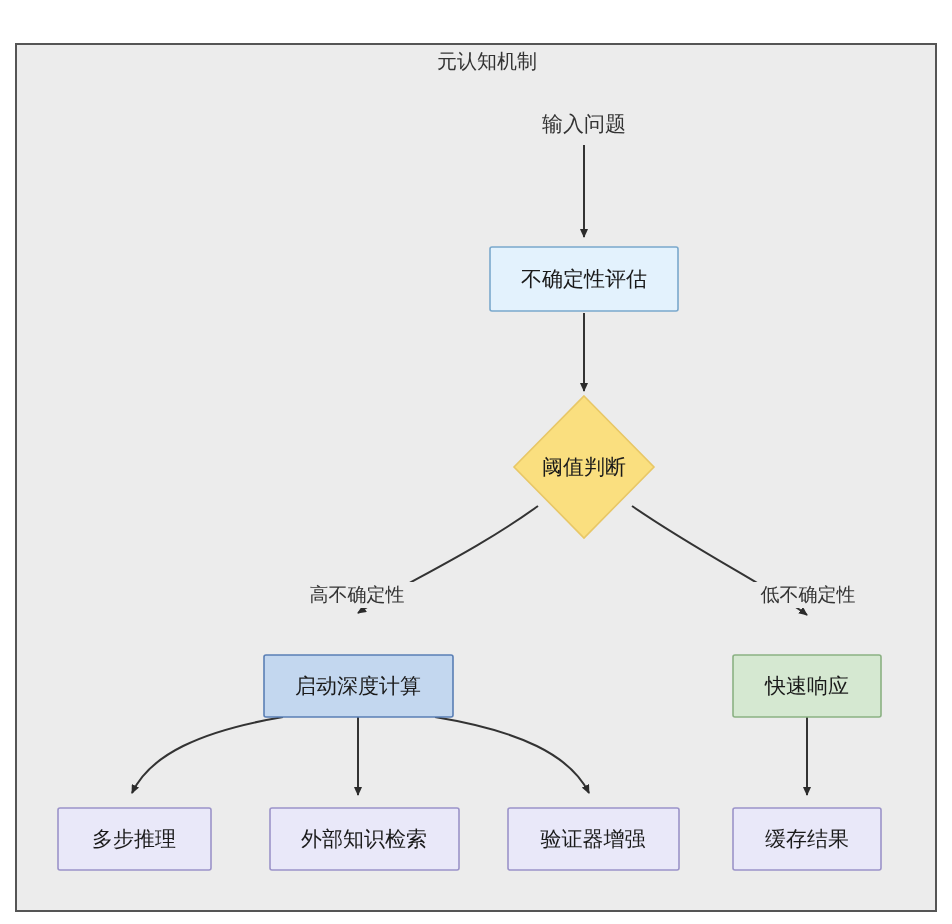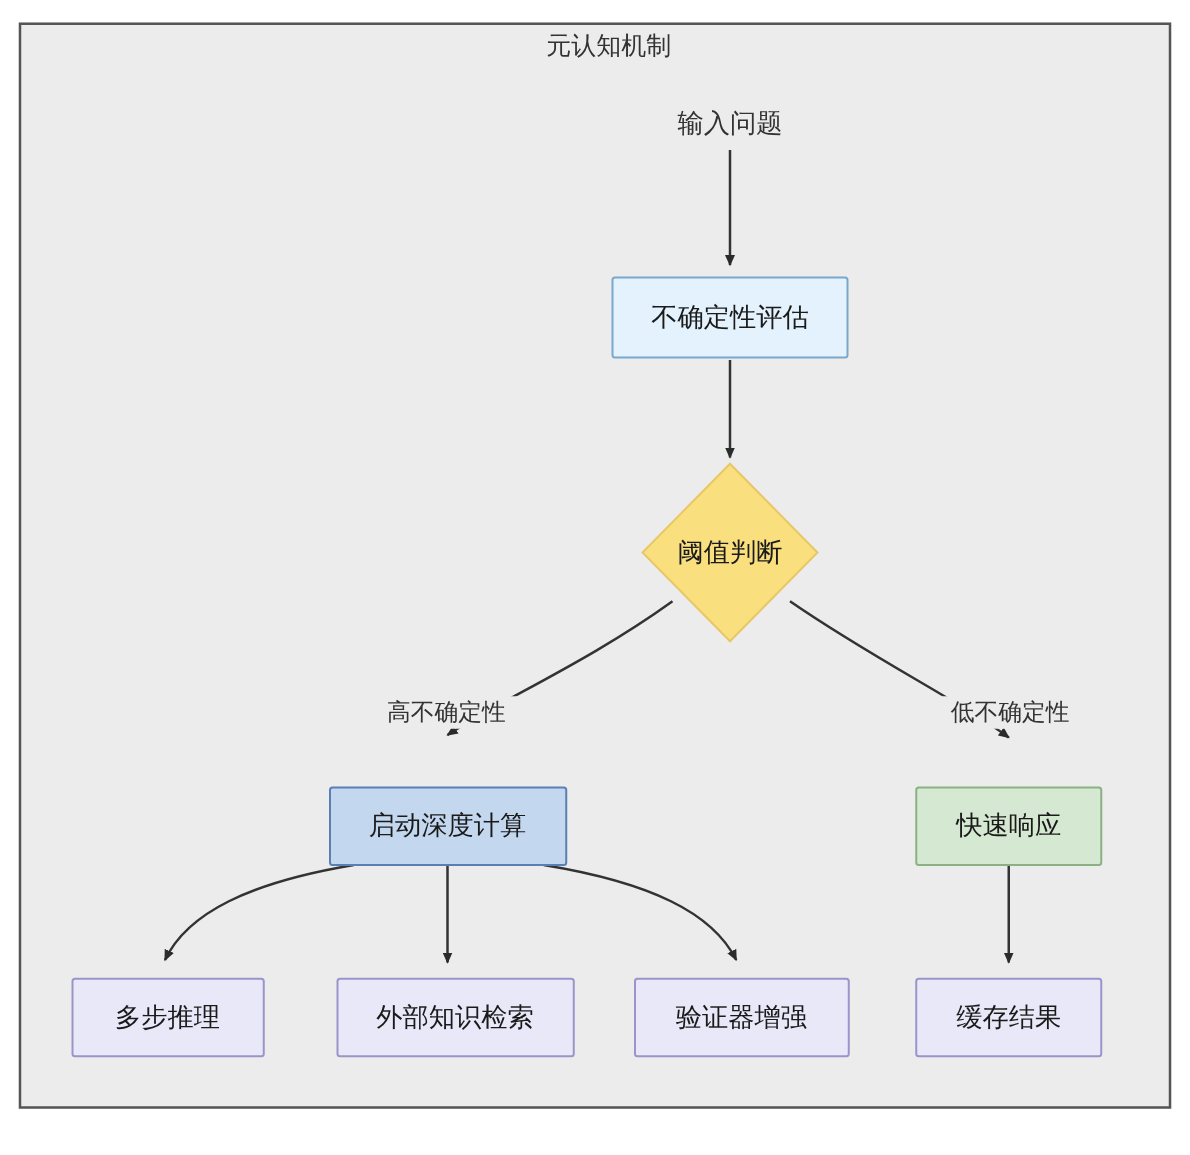--- a/index.html
+++ b/index.html
@@ -9,20 +9,21 @@
   }
   body {
     width: 952px;
     height: 924px;
     font-family: "Liberation Sans", "DejaVu Sans", sans-serif;
   }
   #diagram-root {
     position: relative;
     width: 952px;
     height: 744px;
+    margin-top: 25px;
   }
   .canvas-frame {
     position: absolute;
     left: 15px;
     top: 18px;
     width: 922px;
     height: 869px;
     background: #ececec;
     border: 2px solid #555555;
     box-sizing: border-box;

